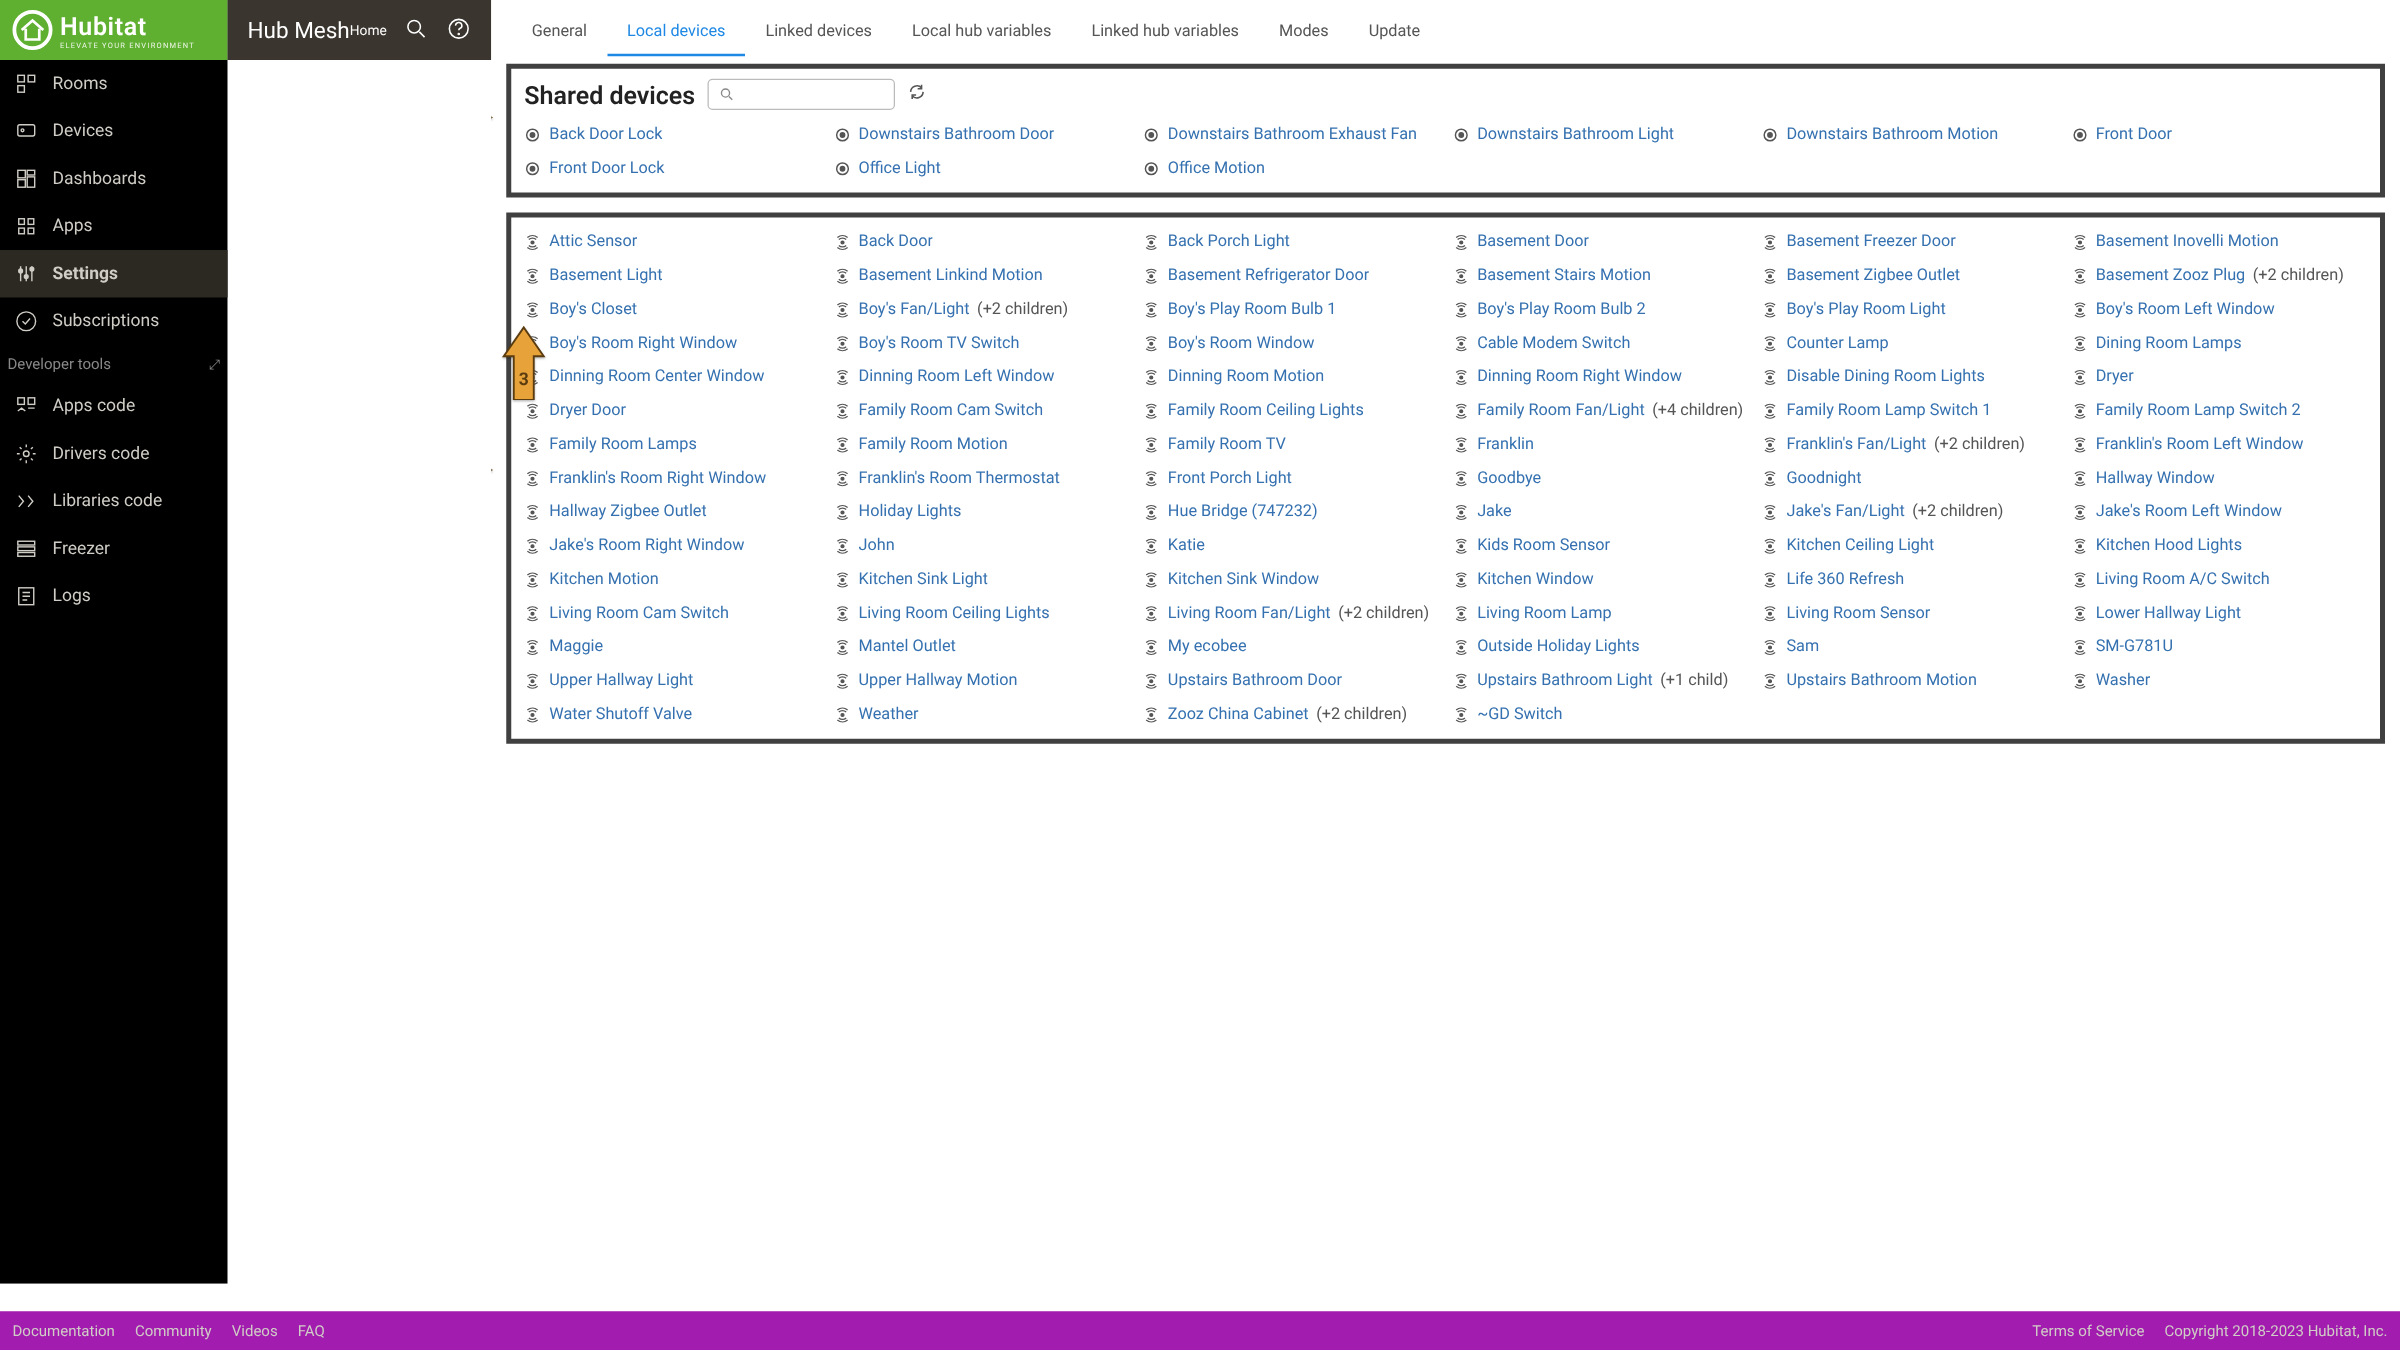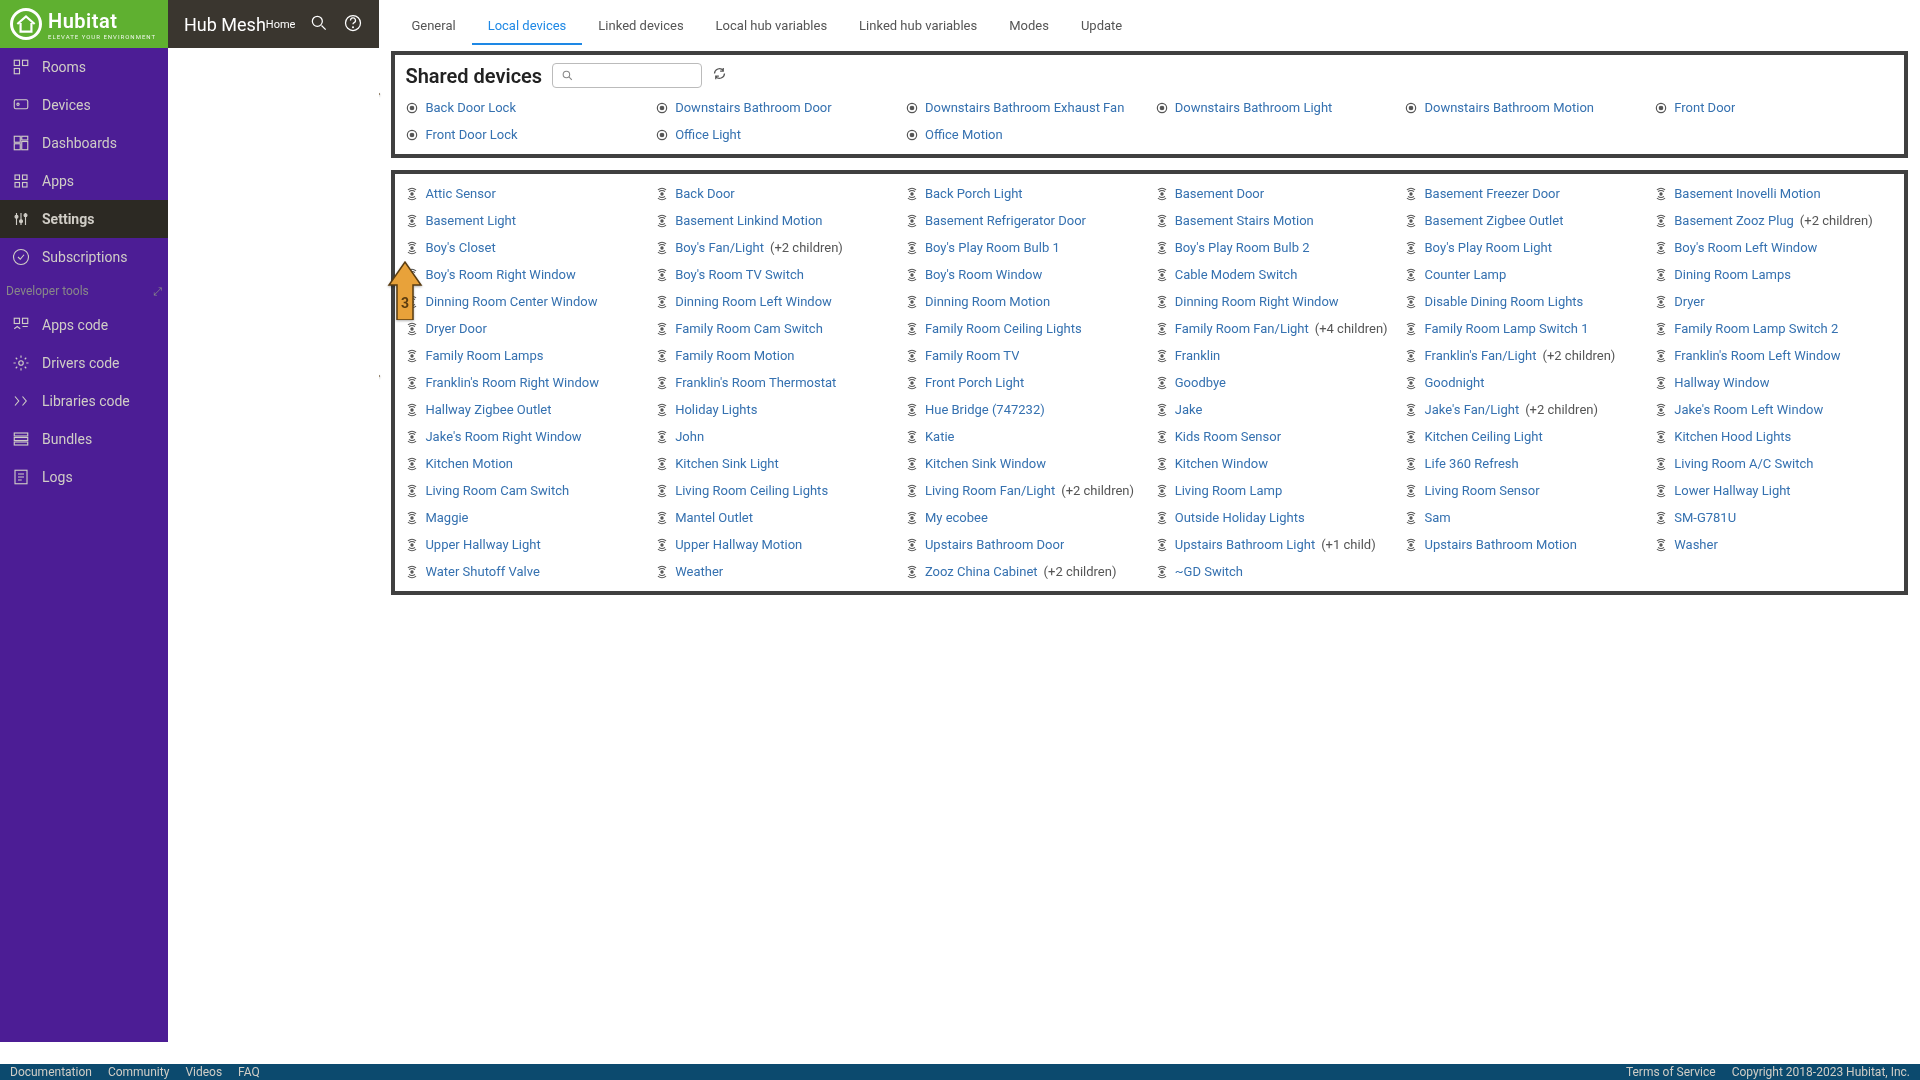--- a/index.html
+++ b/index.html
@@ -1,18 +1,18 @@
 <!DOCTYPE html>
 <html><head>
 <meta charset="utf-8">
 <style>
 * { margin: 0; padding: 0; box-sizing: border-box; font-family: -apple-system, BlinkMacSystemFont, "Segoe UI", Roboto, sans-serif; }
 body { display: flex; flex-direction: column; height: 100vh; background: #fff; overflow: hidden; }
 .app { display: flex; flex: 1; overflow: hidden; }
-.sidebar { width: 168px; background: #4c1d95; color: #d0cdc6; display: flex; flex-direction: column; font-size: 14px; }
+.sidebar { width: 182px; background: #000000; color: #d0cdc6; display: flex; flex-direction: column; font-size: 14px; }
 .logo { background: #5fb030; height: 48px; display: flex; align-items: center; padding: 0 10px; color: #fff; }
 .logo-icon { width: 32px; height: 32px; border: 3px solid #fff; border-radius: 50%; display: flex; align-items: center; justify-content: center; font-size: 18px; margin-right: 6px; }
 .logo-text { font-size: 20px; font-weight: 600; letter-spacing: 0.5px; }
 .logo-sub { font-size: 6px; letter-spacing: 1px; opacity: 0.9; }
 .nav-item { display: flex; align-items: center; padding: 10px 12px; cursor: pointer; gap: 12px; }
 .nav-item.active { background: #2c2923; font-weight: bold; }
 .nav-icon { width: 18px; height: 18px; display: flex; align-items: center; justify-content: center; flex-shrink: 0; }
 .nav-icon svg { width: 18px; height: 18px; stroke: #d0cdc6; fill: none; stroke-width: 1.5; }
 .dev-header { padding: 8px 6px; font-size: 12px; color: #888; display: flex; justify-content: space-between; align-items: center; }
 .collapse-icon { font-size: 11px; cursor: pointer; }
@@ -33,21 +33,21 @@
 .search-box input { border: none; outline: none; flex: 1; font-size: 13px; margin-left: 6px; width: 100%; }
 .refresh-btn { cursor: pointer; }
 .refresh-btn svg { width: 15px; height: 15px; stroke: #555; fill: none; stroke-width: 2; }
 .device-grid { display: grid; grid-template-columns: repeat(6, 1fr); gap: 4px 10px; }
 .device-grid.private { grid-auto-flow: row; }
 .device-item { display: flex; align-items: center; gap: 6px; font-size: 13px; padding: 4px 0; white-space: nowrap; overflow: hidden; }
 .device-icon { width: 14px; height: 14px; flex-shrink: 0; }
 .device-icon svg { width: 14px; height: 14px; }
 .device-link { color: #3571b0; cursor: pointer; text-overflow: ellipsis; overflow: hidden; }
 .device-suffix { color: #555; }
-.footer { height: 16px; background: #0c4a6e; display: flex; align-items: center; justify-content: space-between; padding: 0 10px; color: #d0cdc6; font-size: 12px; margin-top: 22px; }
+.footer { height: 31px; background: #a21caf; display: flex; align-items: center; justify-content: space-between; padding: 0 10px; color: #d0cdc6; font-size: 12px; margin-top: 22px; }
 .footer-left { display: flex; gap: 16px; }
 .footer-right { display: flex; gap: 16px; }
 .footer a { color: #d0cdc6; text-decoration: none; cursor: pointer; }
 .arrow-overlay { position: absolute; pointer-events: none; z-index: 10; }
 .arrow-svg { filter: drop-shadow(0 1px 1px rgba(0,0,0,0.3)); }
 </style>
 </head>
 <body>
 
 <div class="app">
@@ -159,21 +159,21 @@
           <span>Libraries code</span>
         </div>
         <div class="nav-item">
           <span class="nav-icon">
             <svg viewBox="0 0 24 24">
               <rect x="3" y="4" width="18" height="4"></rect>
               <rect x="3" y="10" width="18" height="4"></rect>
               <rect x="3" y="16" width="18" height="4"></rect>
             </svg>
           </span>
-          <span>Bundles</span>
+          <span>Freezer</span>
         </div>
         <div class="nav-item">
           <span class="nav-icon">
             <svg viewBox="0 0 24 24">
               <rect x="4" y="3" width="16" height="18"></rect>
               <path d="M8 8h8M8 12h8M8 16h5"></path>
             </svg>
           </span>
           <span>Logs</span>
         </div>

